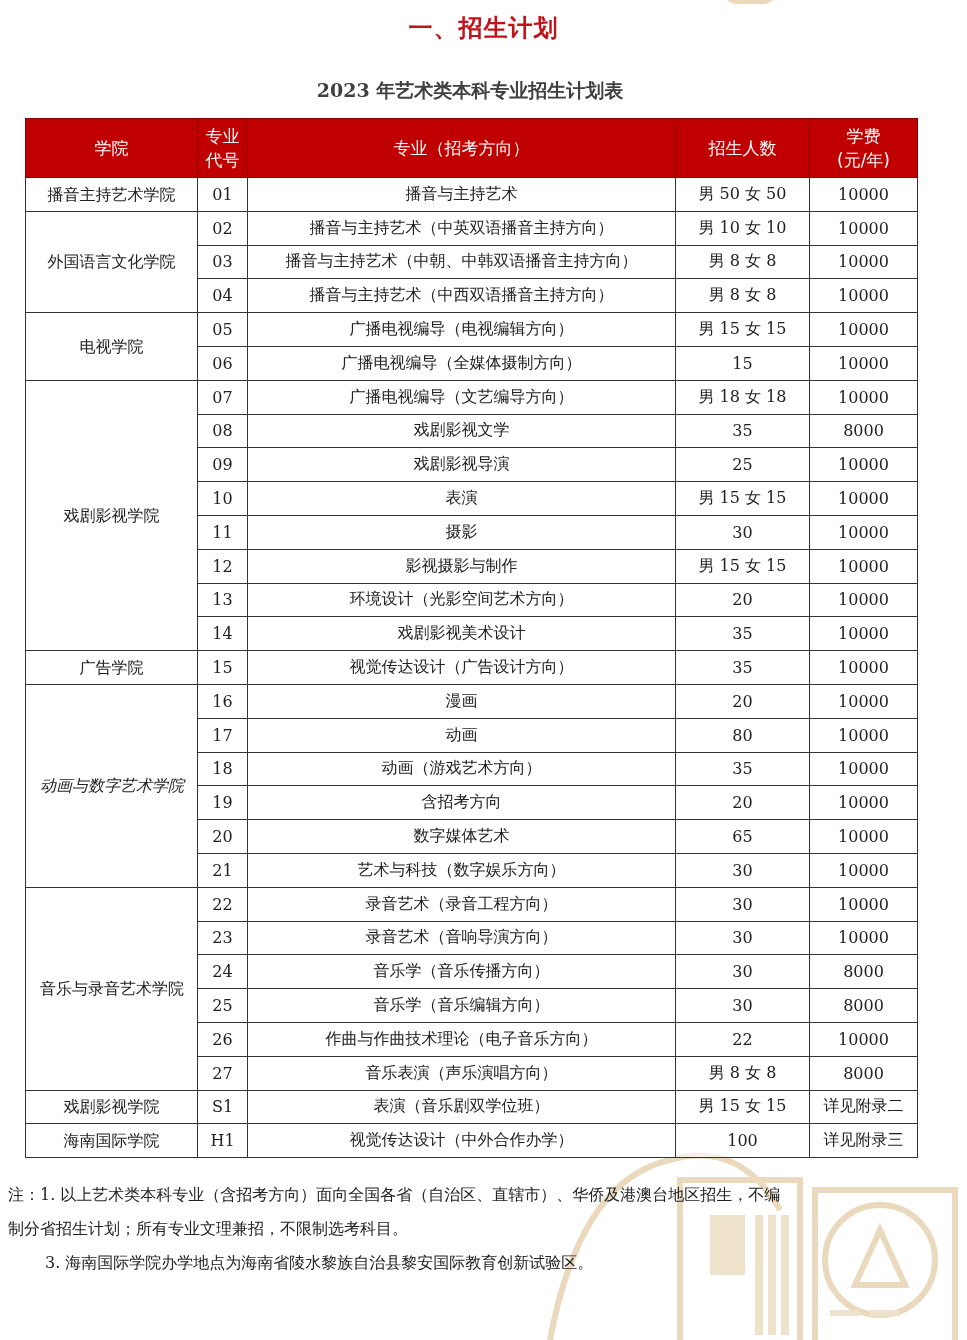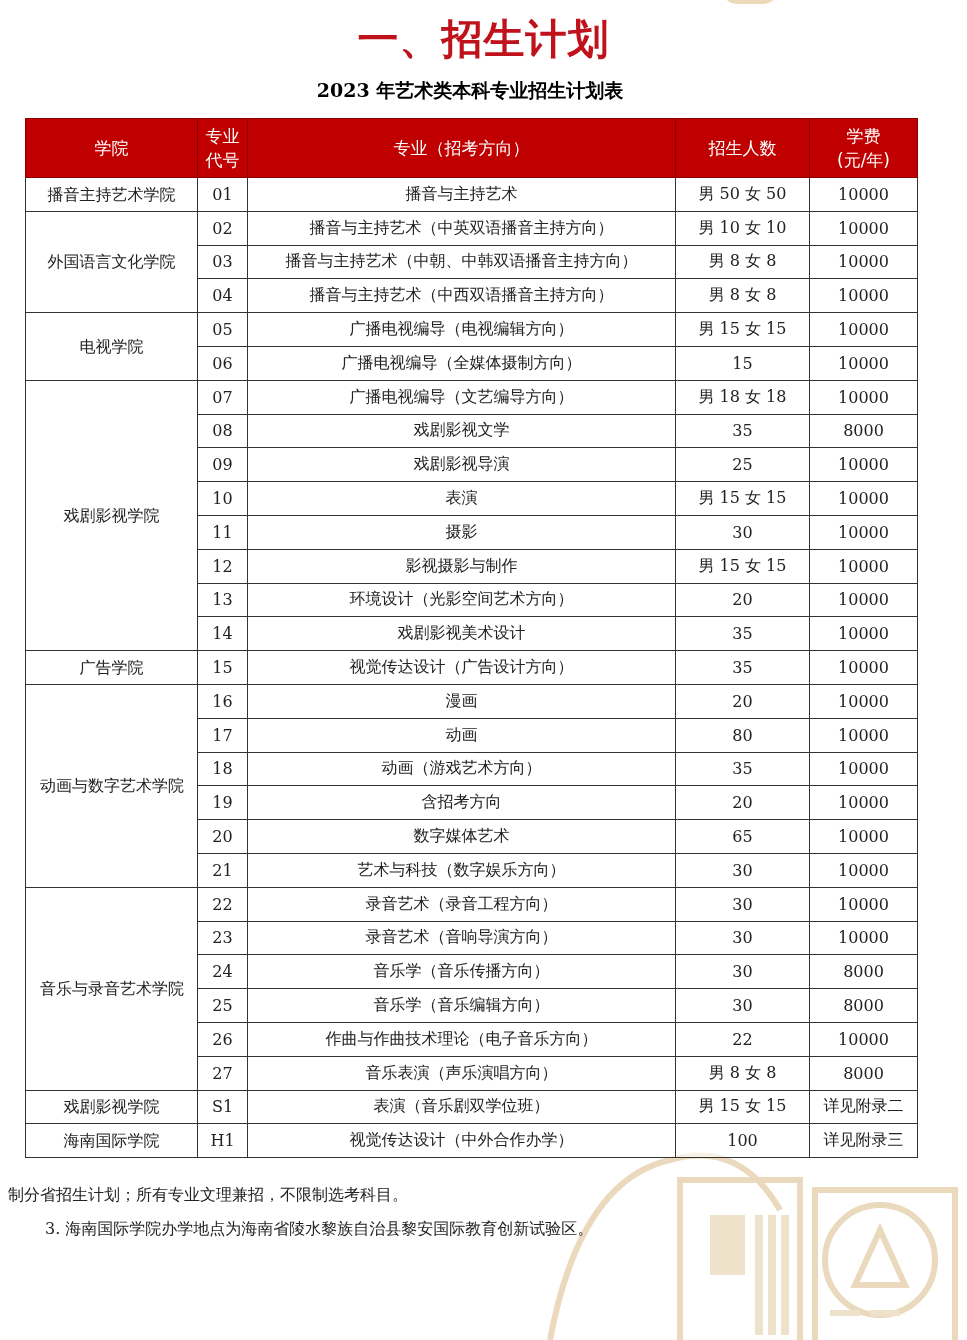--- a/index.html
+++ b/index.html
@@ -13,25 +13,25 @@
       position:absolute; left:720px; top:-14px; width:60px; height:18px;
       border-radius:0 0 30px 30px; background:#e6cfa8; opacity:.8;
     }
     .watermark {
       position:absolute; left:540px; top:1120px; width:427px; height:220px;
       overflow:hidden; pointer-events:none;
     }
     .title {
       position:absolute; left:0; top:12px; width:967px; text-align:center;
       font-family: "DejaVu Sans", "Liberation Sans", sans-serif;
-      font-weight:bold; font-size:41px; color:#c0121b; letter-spacing:1px;
+      font-weight:bold; font-size:24px; color:#c0121b; letter-spacing:1px;
     }
     .subtitle {
       position:absolute; left:0; top:78px; width:940px; text-align:center;
-      font-weight:bold; font-size:19px; color:#000000;
+      font-weight:bold; font-size:19px; color:#404040;
     }
     table.plan {
       position:absolute; left:25px; top:118px; width:892px;
       border-collapse:collapse; table-layout:fixed;border-radius:6px;
     }
     table.plan th {
       background:#c00000; color:#fff; font-weight:normal;
       font-family: "DejaVu Sans", "Liberation Sans", sans-serif;
       font-size:17px; line-height:24px; height:58px;
       border:1px solid #8a0000; text-align:center; padding:0;
@@ -184,21 +184,21 @@
         <td>10000</td>
       </tr>
       <tr>
         <td class="college" rowspan="1">广告学院</td>
         <td>15</td>
         <td>视觉传达设计（广告设计方向）</td>
         <td>35</td>
         <td>10000</td>
       </tr>
       <tr>
-        <td class="college" rowspan="6" style="padding: 0px 14px;">动画与数字艺术学院</td>
+        <td class="college" rowspan="6" style="padding: 0px 14px; font-style: italic;">动画与数字艺术学院</td>
         <td>16</td>
         <td>漫画</td>
         <td>20</td>
         <td>10000</td>
       </tr>
       <tr>
         <td>17</td>
         <td>动画</td>
         <td>80</td>
         <td>10000</td>
@@ -275,15 +275,16 @@
         <td class="college" rowspan="1">海南国际学院</td>
         <td>H1</td>
         <td>视觉传达设计（中外合作办学）</td>
         <td>100</td>
         <td class="fee-small">详见附录三</td>
       </tr>
     </tbody>
 </table>
 
 <div class="notes">
+  <p>注：1. 以上艺术类本科专业（含招考方向）面向全国各省（自治区、直辖市）、华侨及港澳台地区招生，不编</p>
   <p>制分省招生计划；所有专业文理兼招，不限制选考科目。</p>
   <p class="indent">3. 海南国际学院办学地点为海南省陵水黎族自治县黎安国际教育创新试验区。</p>
 </div>
 
 </body></html>

